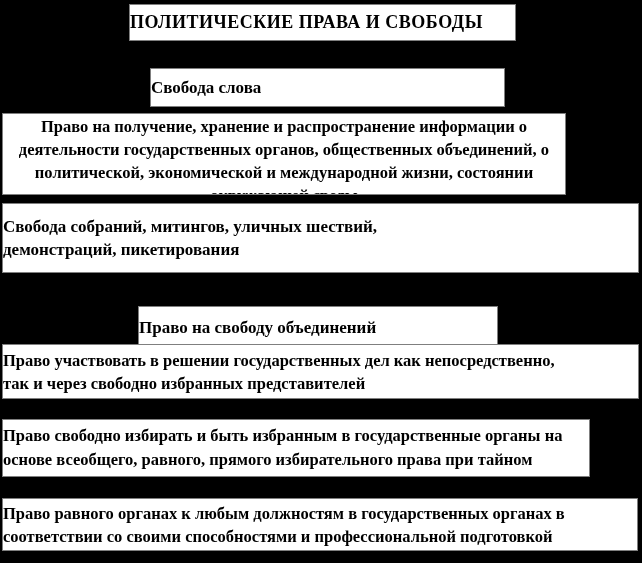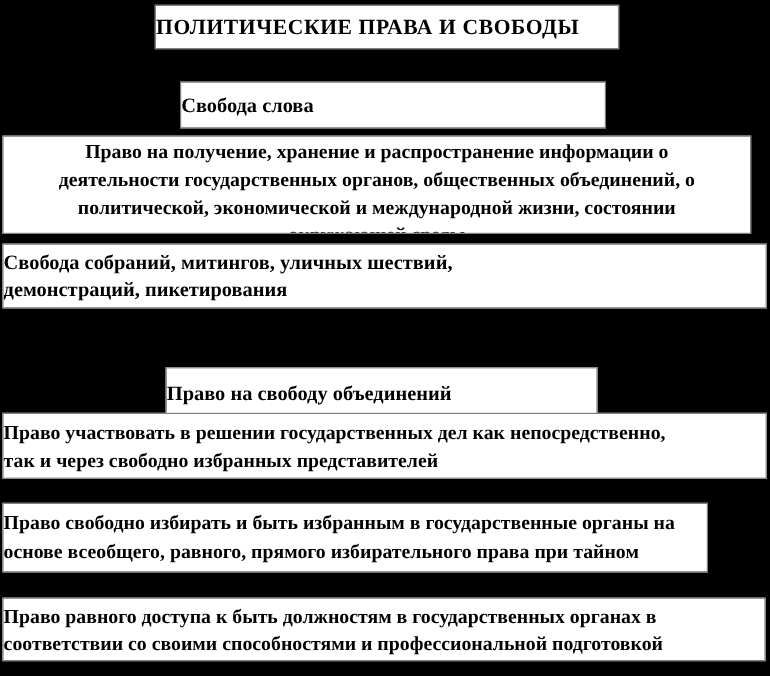--- a/index.html
+++ b/index.html
@@ -38,28 +38,28 @@
   #title-box {
     left: 129px; top: 4px; width: 387px; height: 37px;
     font-size: 18px;
     letter-spacing: 0.5px;
   }
   #box-freedom-of-speech {
     left: 150px; top: 68px; width: 355px; height: 39px;
     font-size: 17px;
   }
   #box-right-to-information {
-    left: 2px; top: 113px; width: 624px; height: 82px;
+    left: 2px; top: 113px; width: 564px; height: 82px;
     font-size: 16.5px;
     line-height: 23px;
     padding-top: 1px;
     
   }
   #box-freedom-of-assembly {
-    left: 2px; top: 203px; width: 637px; height: 54px;
+    left: 2px; top: 203px; width: 637px; height: 70px;
     font-size: 17px;
     line-height: 23px;
   }
   #box-freedom-of-association {
     left: 138px; top: 282px; width: 360px; height: 44px;
     font-size: 17px;
     margin-top: 24px;
   }
   #box-right-to-participate {
     left: 2px; top: 344px; width: 637px; height: 55px;
@@ -110,17 +110,17 @@
       <div class="line">Право участвовать в решении государственных дел как непосредственно,</div>
       <div class="line">так и через свободно избранных представителей</div>
     </div>
 
   <div class="box center" id="box-right-to-vote">
       <div class="line">Право свободно избирать и быть избранным в государственные органы на</div>
       <div class="line">основе всеобщего, равного, прямого избирательного права при тайном</div>
     </div>
 
   <div class="box center" id="box-right-to-equal-access">
-      <div class="line">Право равного доступа к быть должностям в государственных органах в</div>
+      <div class="line">Право равного органах к любым должностям в государственных органах в</div>
       <div class="line">соответствии со своими способностями и профессиональной подготовкой</div>
     </div>
 
 </div>
 
 </body></html>

